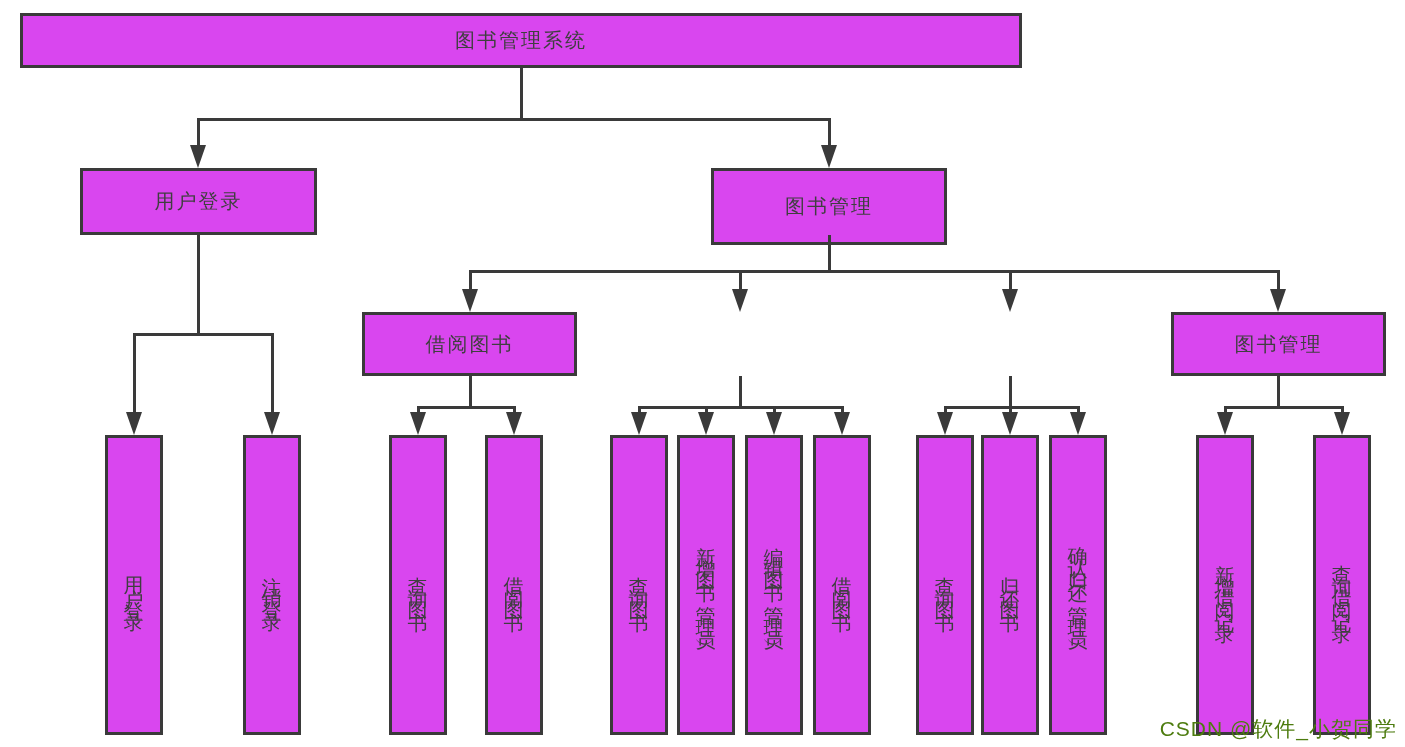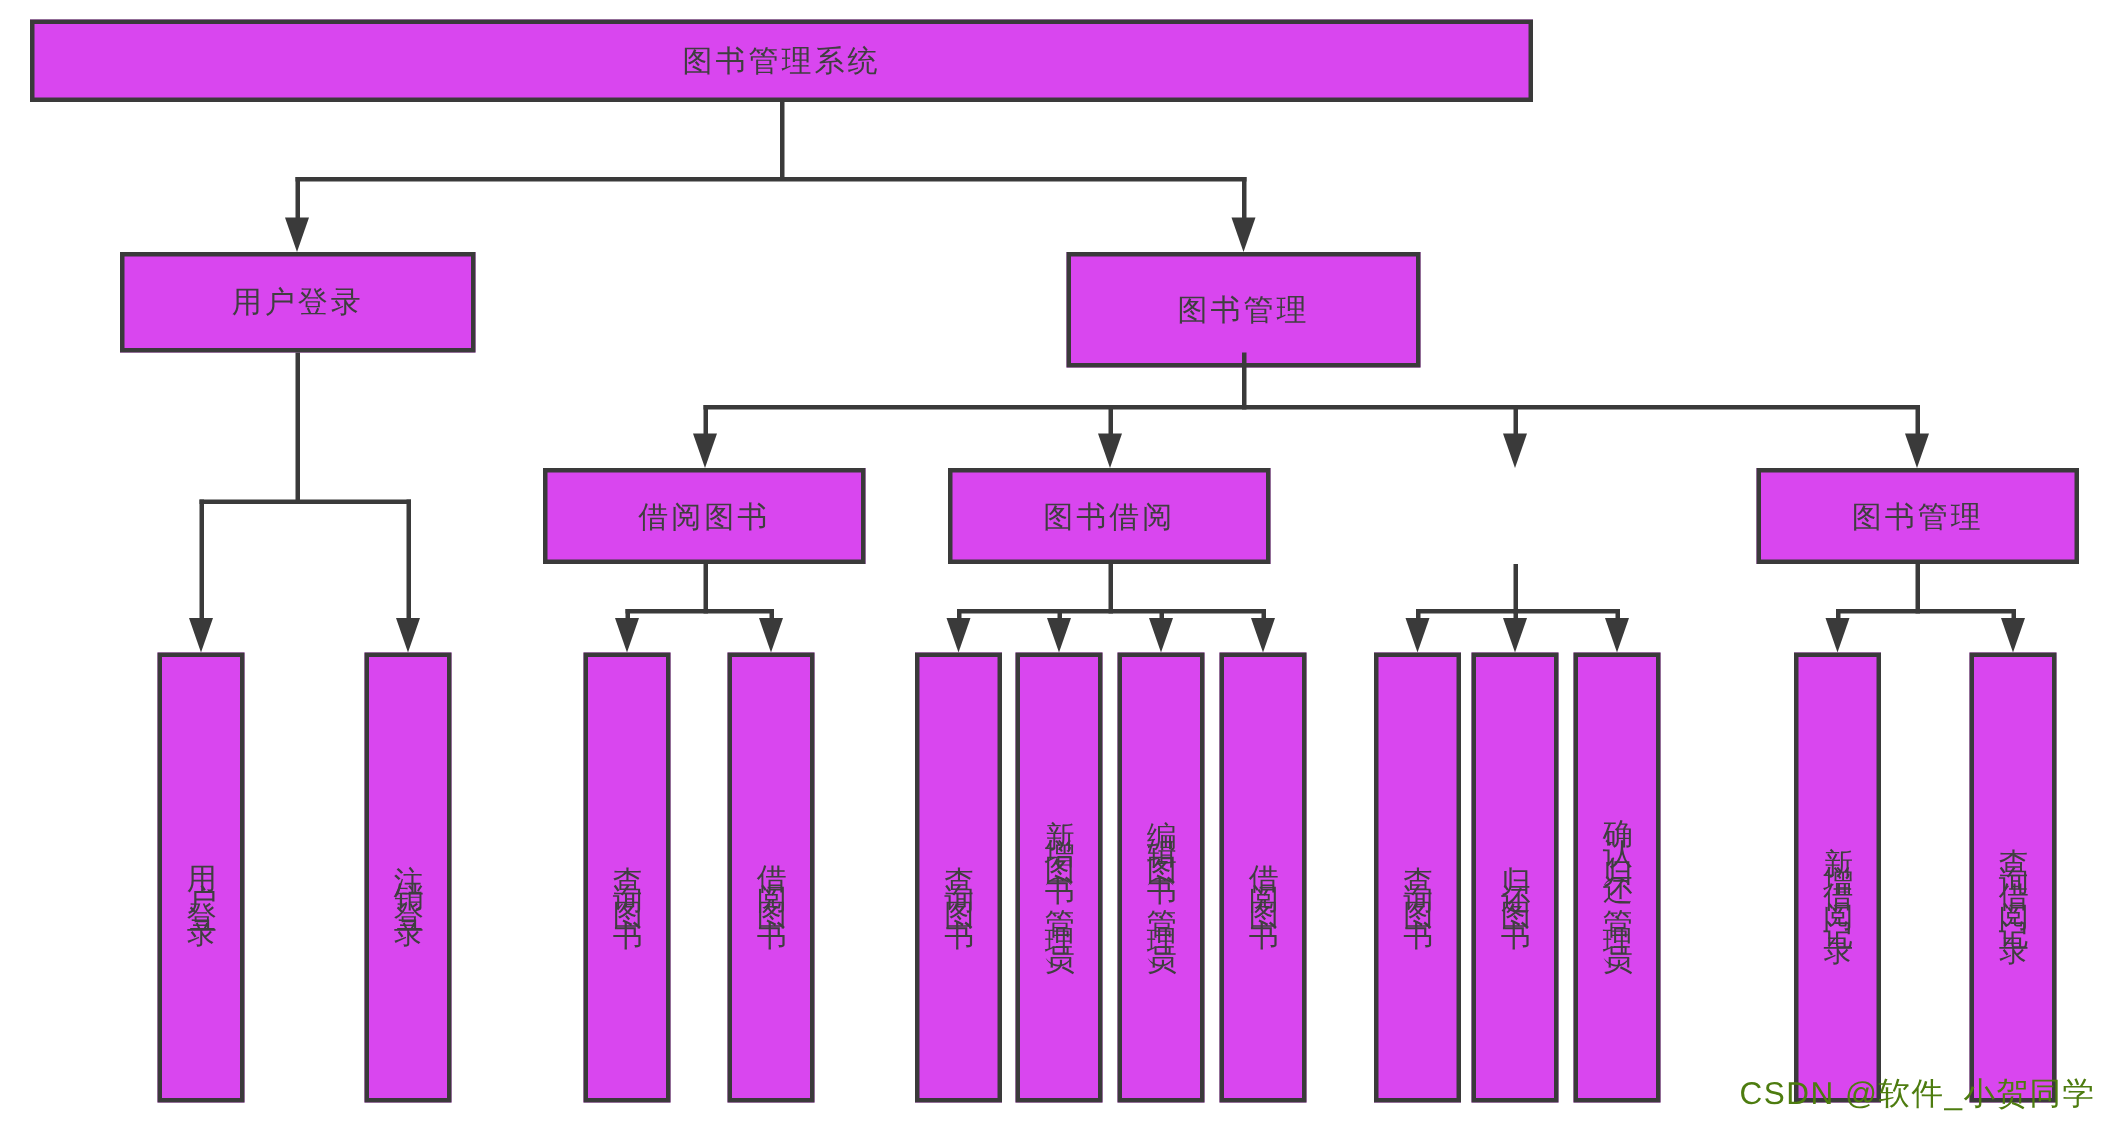--- a/index.html
+++ b/index.html
@@ -92,23 +92,20 @@
   <div class="vline" style="left:739px;top:270px;height:22px"></div>
   <div class="tri" style="left:732px;top:289px"></div>
   <div class="vline" style="left:1009px;top:270px;height:22px"></div>
   <div class="tri" style="left:1002px;top:289px"></div>
   <div class="vline" style="left:1277px;top:270px;height:22px"></div>
   <div class="tri" style="left:1270px;top:289px"></div>
 
   <div class="node hbox" style="left:362px;top:312px;width:215px;height:64px">
     <span>借阅图书</span>
   </div>
-  <div class="node hbox" style="left:632px;top:312px;width:215px;height:64px">
-    <span>图书借阅</span>
-  </div>
   <div class="node hbox" style="left:1171px;top:312px;width:215px;height:64px">
     <span>图书管理</span>
   </div>
 
   <div class="vline" style="left:469px;top:376px;height:33px"></div>
   <div class="hline" style="left:417px;top:406px;width:99px"></div>
   <div class="vline" style="left:417px;top:406px;height:10px"></div>
   <div class="tri" style="left:410px;top:412px"></div>
   <div class="vline" style="left:513px;top:406px;height:10px"></div>
   <div class="tri" style="left:506px;top:412px"></div>

